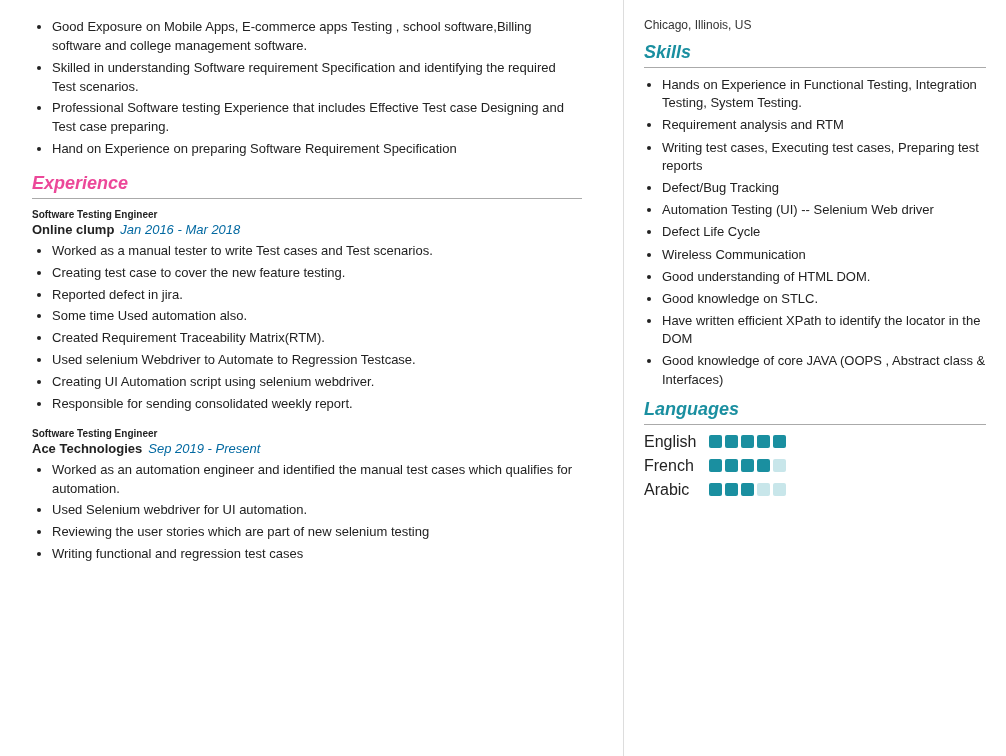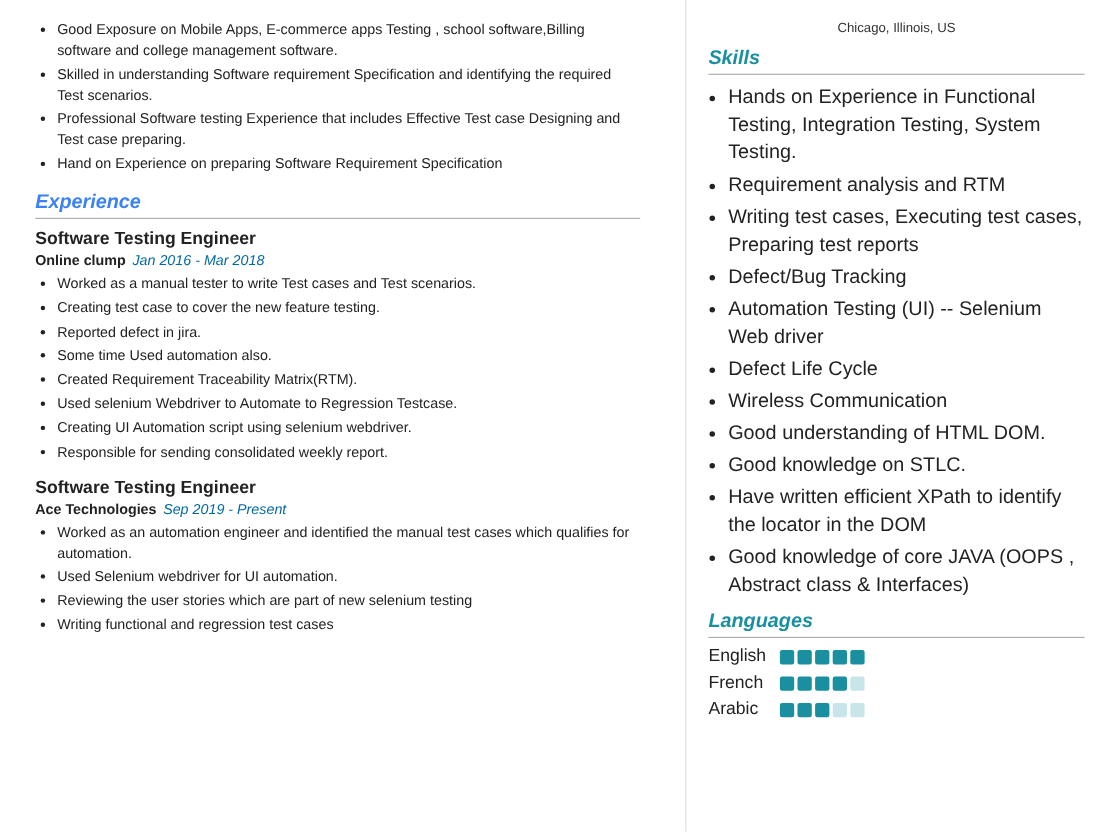--- a/index.html
+++ b/index.html
@@ -30,21 +30,21 @@
       padding: 18px 20px 18px 20px;
       border-left: 1px solid #ddd;
       overflow: hidden;
     }
 
     
     .section-title {
       font-style: italic;
       font-weight: bold;
       font-size: 18px;
-      color: #3b82f6;
+      color: #ec4899;
       margin-bottom: 4px;
       margin-top: 14px;
     }
     .section-divider {
       border: none;
       border-top: 1.5px solid #aaa;
       margin-bottom: 10px;
     }
 
     
@@ -57,53 +57,52 @@
       margin-bottom: 3px;
       line-height: 1.45;
     }
 
     
     .exp-block {
       margin-bottom: 14px;
     }
     .exp-title {
       font-weight: bold;
-      font-size: 16px;
+      font-size: 10px;
       margin-bottom: 2px;
     }
     .exp-company-line {
       margin-bottom: 5px;
     }
     .exp-company {
       font-weight: bold;
     }
     .exp-dates {
       font-style: italic;
       color: #0369a1;
       margin-left: 6px;
     }
 
     
     .location-text {
       font-size: 12px;
       color: #333;
       margin-bottom: 2px;
-      text-align: center;
     }
 
     
     .skills-list {
       list-style: disc;
       padding-left: 18px;
       margin-bottom: 6px;
     }
     .skills-list li {
       margin-bottom: 4px;
       line-height: 1.4;
-      font-size: 18px;
+      font-size: 13px;
     }
 
     
     .lang-row {
       display: flex;
       align-items: center;
       margin-bottom: 6px;
       font-size: 16px;
     }
     .lang-name {

